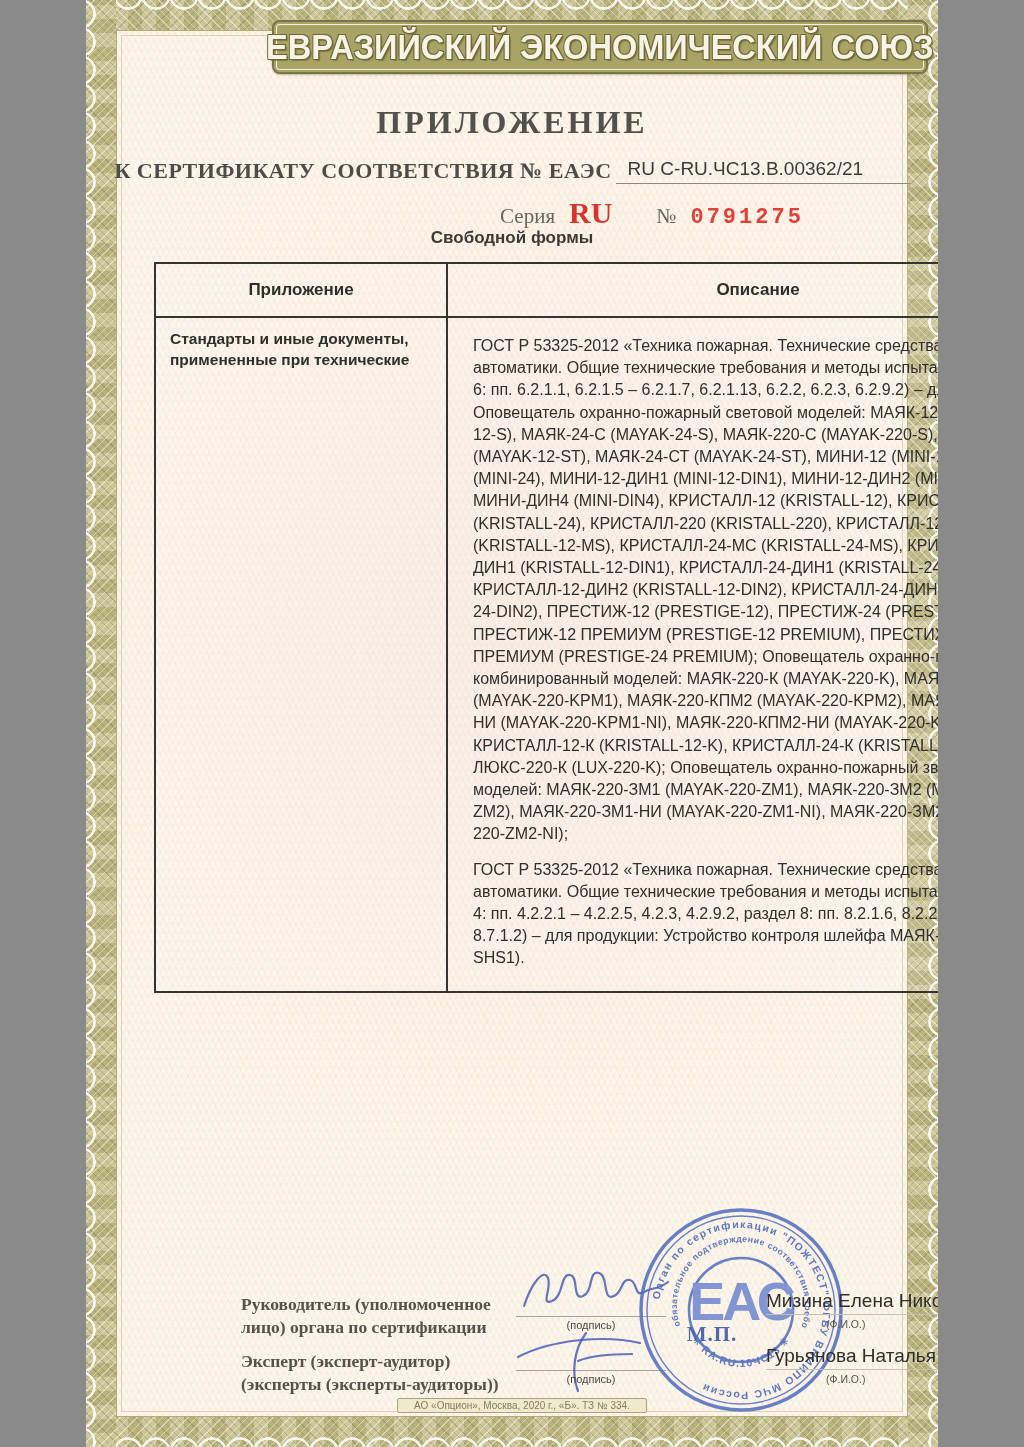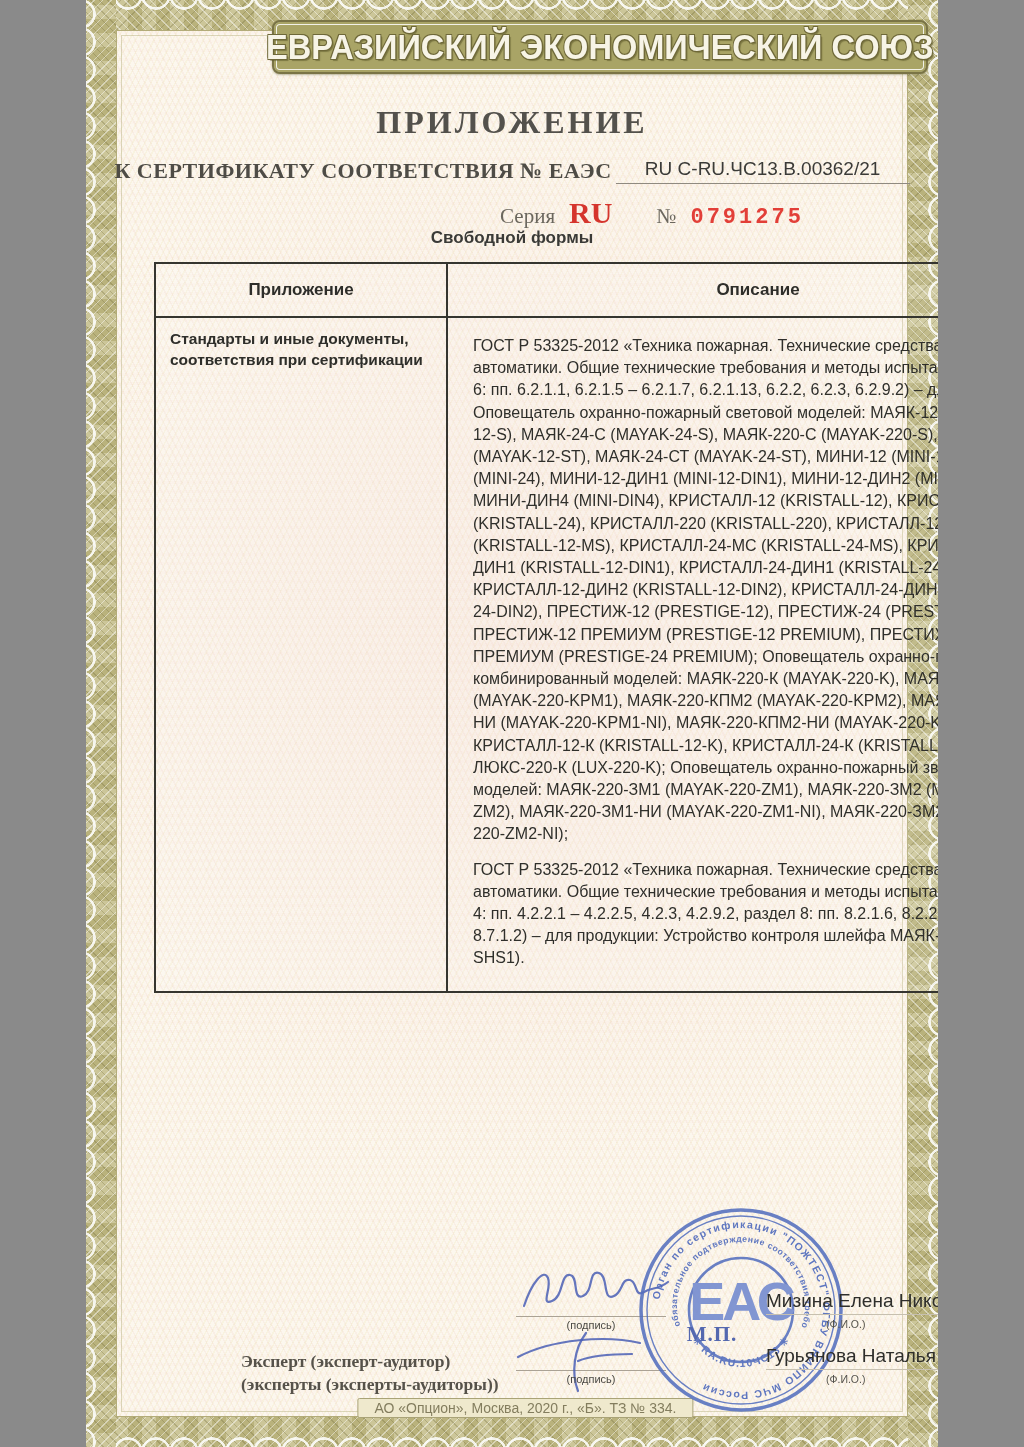--- a/index.html
+++ b/index.html
@@ -54,21 +54,21 @@
   
   .title{
     position:absolute;left:0;top:104px;width:100%;text-align:center;z-index:3;
     font-family:"Liberation Serif", serif;font-weight:700;font-size:32px;letter-spacing:3px;color:#53514c;
   }
   .certline{
     position:absolute;left:0;top:158px;width:100%;z-index:3;
     display:flex;justify-content:center;align-items:flex-end;gap:4px;
   }
   .certline .lbl{font-family:"Liberation Serif", serif;font-weight:700;font-size:22px;color:#4e4c46;letter-spacing:0.5px;white-space:nowrap;}
-  .certline .num{font-size:19px;color:#3b3b38;border-bottom:1px solid #8f8a80;padding:0 12px 3px 12px;min-width:270px;text-align:center;white-space:nowrap;}
+  .certline .num{font-size:19px;color:#3b3b38;border-bottom:1px solid #8f8a80;padding:0 12px 3px 12px;min-width:270px;white-space:nowrap;}
   .seriesline{
     position:absolute;left:0;top:196px;width:100%;z-index:3;
     display:flex;justify-content:center;align-items:baseline;gap:14px;padding-left:280px;box-sizing:border-box;text-align:right;
   }
   .seriesline .w{font-family:"Liberation Serif", serif;font-size:21px;color:#6b675e;}
   .seriesline .ru{font-family:"Liberation Serif", serif;font-weight:700;font-size:30px;color:#d5352d;margin-right:30px;}
   .seriesline .serial{font-family:"Liberation Mono", monospace;font-weight:700;font-size:22px;color:#e23f38;letter-spacing:3px;}
   .formtype{
     position:absolute;left:0;top:228px;width:100%;text-align:center;z-index:3;
     font-weight:700;font-size:17px;color:#3a3a37;
@@ -99,21 +99,21 @@
   .nameblock .nm{font-size:19px;color:#2e2e2b;white-space:nowrap;}
   .nameblock .nline{border-bottom:1px solid #c7c0b0;margin-top:2px;width:100%;}
   .nameblock .fio{font-size:10.5px;color:#55534d;margin-top:3px;padding-left:60px;}
   .sigsvg{position:absolute;z-index:4;}
   .stamp{position:absolute;left:549px;top:1204px;z-index:4;opacity:0.88;}
 
   
   .imprint{
     position:absolute;left:50%;top:1398px;transform:translateX(-46%);z-index:3;
     background:#efe9cd;border:1px solid #a9a377;border-radius:2px;
-    font-size:14px;color:#837d5e;padding:1px 16px;white-space:nowrap;
+    font-size:10px;color:#837d5e;padding:1px 16px;white-space:nowrap;
   }
 </style>
 </head>
 <body>
 
 <div id="page">
 
   <div class="bframe bh b-top"></div>
   <div class="bframe bh b-bottom"></div>
   <div class="bframe bv b-left"></div>
@@ -141,29 +141,31 @@
 
   <div class="formtype">Свободной формы</div>
 
   <table class="main">
     <tbody>
         <tr>
       <th class="col1">Приложение</th>
       <th>Описание</th>
     </tr>
     <tr>
-      <td class="cell-appendix">Стандарты и иные документы, соответствия при сертификации</td>
+      <td class="cell-appendix">Стандарты и иные документы, примененные при технические</td>
       <td class="cell-desc">
         <p>ГОСТ Р 53325-2012 «Техника пожарная. Технические средства пожарной автоматики. Общие технические требования и методы испытаний» (раздел 6: пп. 6.2.1.1, 6.2.1.5 – 6.2.1.7, 6.2.1.13, 6.2.2, 6.2.3, 6.2.9.2) – для продукции: Оповещатель охранно-пожарный световой моделей: МАЯК-12-С (MAYAK-12-S), МАЯК-24-С (MAYAK-24-S), МАЯК-220-С (MAYAK-220-S), МАЯК-12-СТ (MAYAK-12-ST), МАЯК-24-СТ (MAYAK-24-ST), МИНИ-12 (MINI-12), МИНИ-24 (MINI-24), МИНИ-12-ДИН1 (MINI-12-DIN1), МИНИ-12-ДИН2 (MINI-12-DIN2), МИНИ-ДИН4 (MINI-DIN4), КРИСТАЛЛ-12 (KRISTALL-12), КРИСТАЛЛ-24 (KRISTALL-24), КРИСТАЛЛ-220 (KRISTALL-220), КРИСТАЛЛ-12-МС (KRISTALL-12-MS), КРИСТАЛЛ-24-МС (KRISTALL-24-MS), КРИСТАЛЛ-12-ДИН1 (KRISTALL-12-DIN1), КРИСТАЛЛ-24-ДИН1 (KRISTALL-24-DIN1), КРИСТАЛЛ-12-ДИН2 (KRISTALL-12-DIN2), КРИСТАЛЛ-24-ДИН2 (KRISTALL-24-DIN2), ПРЕСТИЖ-12 (PRESTIGE-12), ПРЕСТИЖ-24 (PRESTIGE-24), ПРЕСТИЖ-12 ПРЕМИУМ (PRESTIGE-12 PREMIUM), ПРЕСТИЖ-24 ПРЕМИУМ (PRESTIGE-24 PREMIUM); Оповещатель охранно-пожарный комбинированный моделей: МАЯК-220-К (MAYAK-220-K), МАЯК-220-КПМ1 (MAYAK-220-KPM1), МАЯК-220-КПМ2 (MAYAK-220-KPM2), МАЯК-220-КПМ1-НИ (MAYAK-220-KPM1-NI), МАЯК-220-КПМ2-НИ (MAYAK-220-KPM2-NI), КРИСТАЛЛ-12-К (KRISTALL-12-K), КРИСТАЛЛ-24-К (KRISTALL-24-K), ЛЮКС-220-К (LUX-220-K); Оповещатель охранно-пожарный звуковой моделей: МАЯК-220-ЗМ1 (MAYAK-220-ZM1), МАЯК-220-ЗМ2 (MAYAK-220-ZM2), МАЯК-220-ЗМ1-НИ (MAYAK-220-ZM1-NI), МАЯК-220-ЗМ2-НИ (MAYAK-220-ZM2-NI);</p>
         <p>ГОСТ Р 53325-2012 «Техника пожарная. Технические средства пожарной автоматики. Общие технические требования и методы испытаний» (раздел 4: пп. 4.2.2.1 – 4.2.2.5, 4.2.3, 4.2.9.2, раздел 8: пп. 8.2.1.6, 8.2.2, 8.7.1.1, 8.7.1.2) – для продукции: Устройство контроля шлейфа МАЯК-ШС1 (MAYAK-SHS1).</p>
       </td>
     </tr>
   </tbody>
     </table>
 
+  <div class="siglabel" style="top:1293px;">Руководитель (уполномоченное
+лицо) органа по сертификации</div>
   <div class="sigline" style="left:430px;top:1293px;height:23px;"></div>
   <div class="sigcaption" style="left:430px;top:1319px;">(подпись)</div>
 
   <div class="siglabel" style="top:1350px;">Эксперт (эксперт-аудитор)
 (эксперты (эксперты-аудиторы))</div>
   <div class="sigline" style="left:430px;top:1347px;height:23px;"></div>
   <div class="sigcaption" style="left:430px;top:1373px;">(подпись)</div>
 
   <svg class="sigsvg" style="left:432px;top:1258px;" width="160" height="58" viewBox="0 0 160 58">
     <path d="M6 48 C14 24 26 10 30 20 C34 30 22 48 34 43 C46 38 42 16 52 17 C61 18 54 43 65 38 C76 33 70 12 81 15 C91 18 84 44 96 38 C105 34 103 20 112 22 C120 24 116 40 126 34 C134 29 140 32 150 24" fill="none" stroke="#4a5fb5" stroke-width="2.2" stroke-linecap="round" opacity="0.85"></path>

